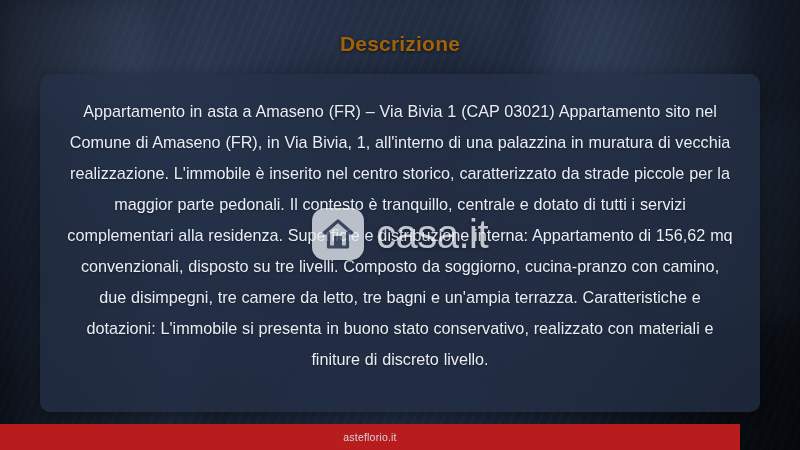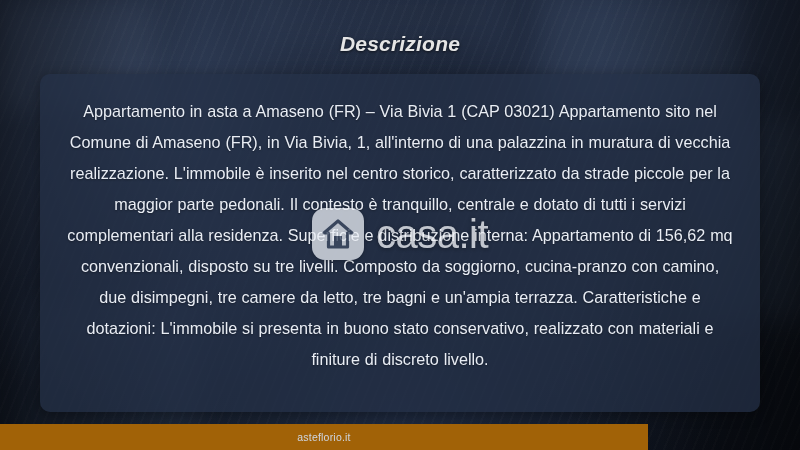--- a/index.html
+++ b/index.html
@@ -46,26 +46,25 @@
   .bb4 { left: 20px;  top: 300px; width: 180px; height: 160px; background: rgba(58,74,104,0.35); }
   .bb5 { left: 250px; top: -20px; width: 260px; height: 70px;  background: rgba(80,100,135,0.20); }
 
   
   #title {
     position: absolute;
     top: 32px;
     left: 0;
     width: 800px;
     text-align: center;
-    color: #e5e5e5;
+    color: #a16207;
     font-size: 21px;
     font-weight: bold;
     letter-spacing: 0.2px;
     text-shadow: 0 1px 3px rgba(0,0,0,0.65);
-    font-style: italic;
   }
 
   
   #card {
     position: absolute;
     left: 40px;
     top: 74px;
     width: 720px;
     height: 338px;
     background: rgba(36,48,72,0.74);
@@ -119,23 +118,23 @@
     font-size: 40px;
     letter-spacing: -0.5px;
     text-shadow: 0 1px 4px rgba(0,0,0,0.45);
   }
 
   
   #footer {
     position: absolute;
     left: 0;
     bottom: 0;
-    width: 648px;
+    width: 740px;
     height: 26px;
-    background: #a16207;
+    background: #b91c1c;
     display: flex;
     align-items: center;
     justify-content: center;
   }
   #footer-text {
     color: #cfd6e2;
     font-size: 10.5px;
     letter-spacing: 0.2px;
   }
 </style>

